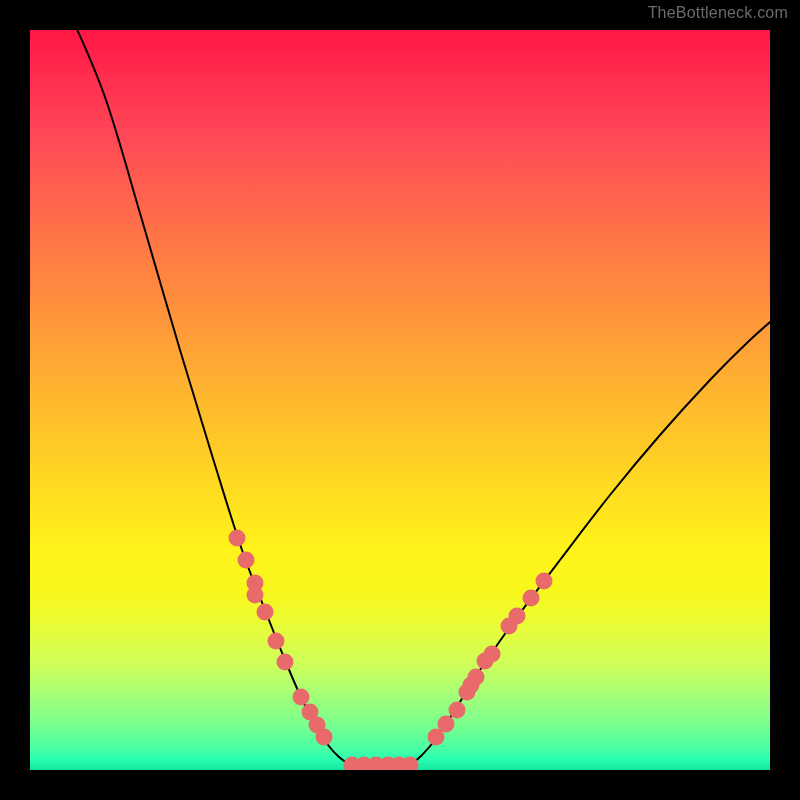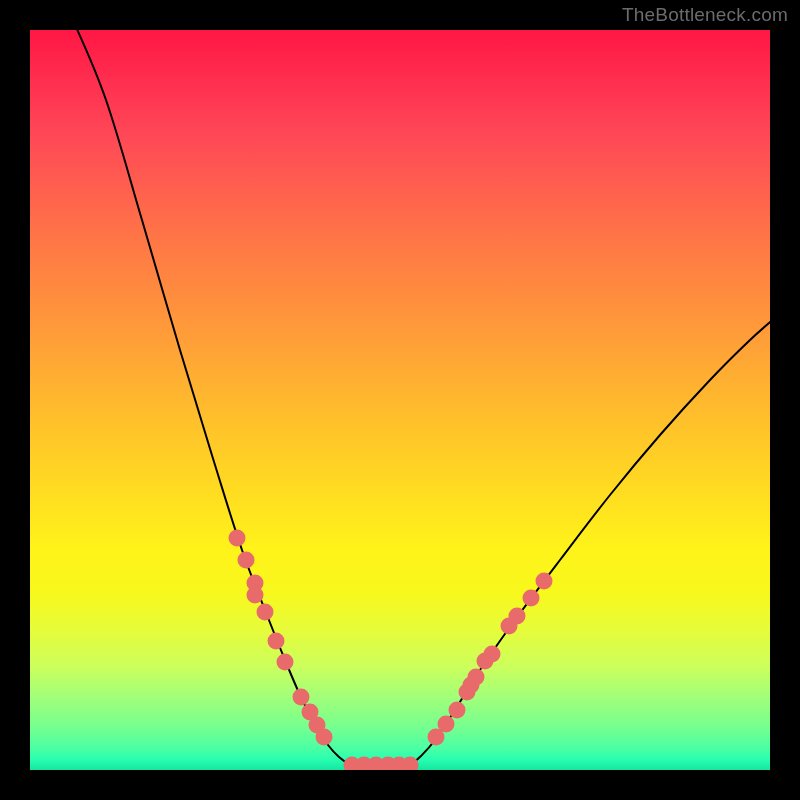--- a/index.html
+++ b/index.html
@@ -37,21 +37,21 @@
       #78ff8e 94%,
       #4cffa3 97%,
       #2affb0 98.5%,
       #14e6a0 100%);
   }
   .watermark {
     position: absolute;
     top: 4px;
     right: 12px;
     color: #6b6b6b;
-    font-size: 19px;
+    font-size: 16px;
     letter-spacing: 0.2px;
     font-weight: 500;
   }
   svg.overlay {
     position: absolute;
     left: 0;
     top: 0;
     width: 740px;
     height: 740px;
     pointer-events: none;

